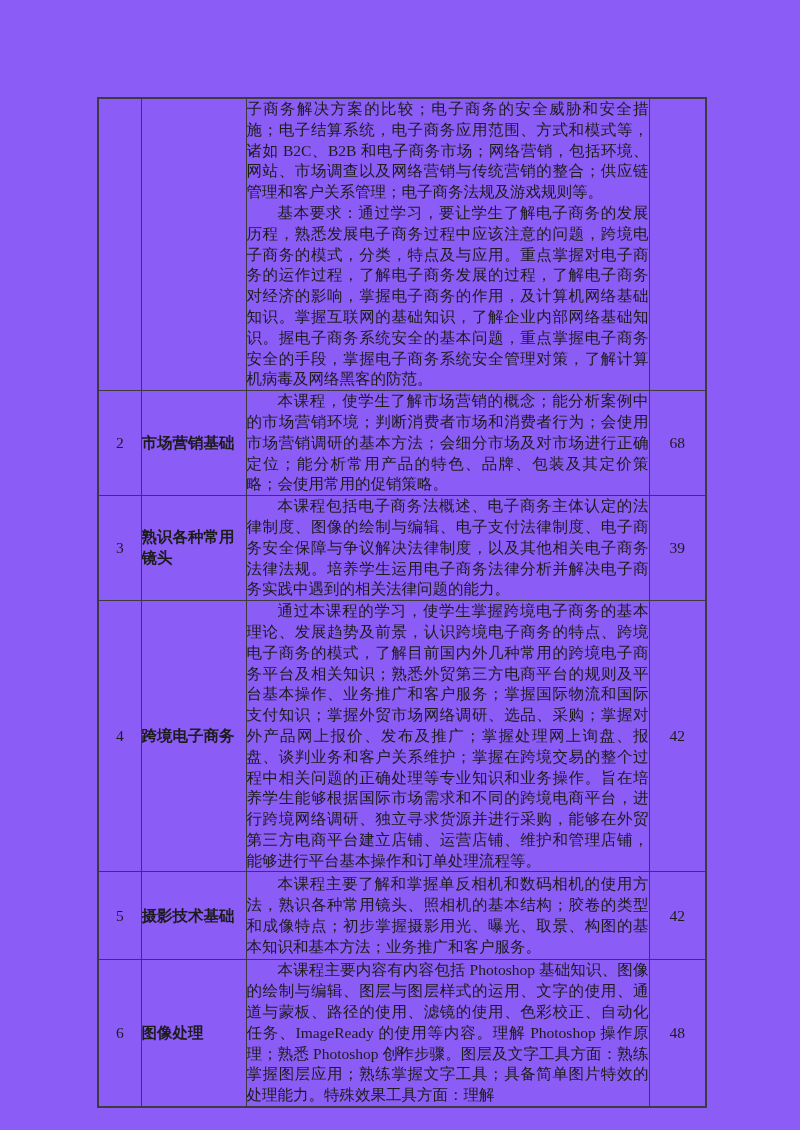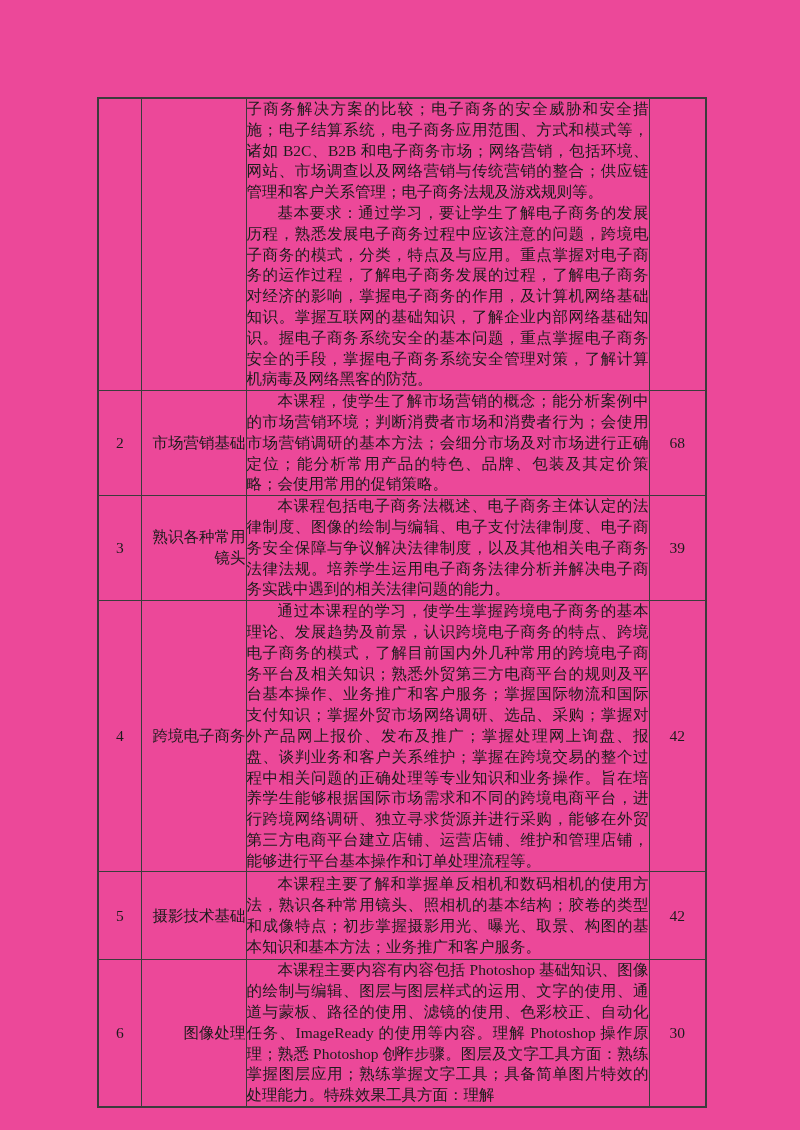--- a/index.html
+++ b/index.html
@@ -4,21 +4,21 @@
 <style>
   html, body {
     margin: 0;
     padding: 0;
     background: #ffffff;
   }
   .page {
     position: relative;
     width: 800px;
     height: 1130px;
-    background: #ec4899;
+    background: #8b5cf6;
     font-family: "Liberation Serif", "DejaVu Serif", serif;
     color: #1c1c1c;
     overflow: hidden;
   }
   table.course-table {
     position: absolute;
     left: 97px;
     top: 97px;
     width: 608px;
     border-collapse: collapse;
@@ -36,23 +36,24 @@
   tr.row-2 { height: 83px;  }
   tr.row-3 { height: 104px; }
   tr.row-4 { height: 255px; }
   tr.row-5 { height: 88px;  }
   tr.row-6 { height: 124px; }
   td.col-no {
     text-align: center;
     vertical-align: middle;
   }
   td.col-name {
-    text-align: right;
+    text-align: left;
     vertical-align: middle;
     padding: 0 2px;
+    font-weight: bold;
   }
   td.col-desc {
     vertical-align: middle;
     padding: 1px 5px 1px 6px;
   }
   td.col-desc p {
     margin: 0;
     text-indent: 2em;
     text-align: justify;
     word-break: break-word;
@@ -134,21 +135,21 @@
         </td>
         <td class="col-hours">42</td>
       </tr>
 
       <tr class="row-6">
         <td class="col-no">6</td>
         <td class="col-name">图像处理</td>
         <td class="col-desc">
           <p>本课程主要内容有内容包括 Photoshop 基础知识、图像的绘制与编辑、图层与图层样式的运用、文字的使用、通道与蒙板、路径的使用、滤镜的使用、色彩校正、自动化任务、ImageReady 的使用等内容。理解 Photoshop 操作原理；熟悉 Photoshop 创作步骤。图层及文字工具方面：熟练掌握图层应用；熟练掌握文字工具；具备简单图片特效的处理能力。特殊效果工具方面：理解</p>
         </td>
-        <td class="col-hours">30</td>
+        <td class="col-hours">48</td>
       </tr>
 
     </tbody>
   </table>
 
   <div class="page-number">8</div>
 
 </div>
 
 </body></html>

